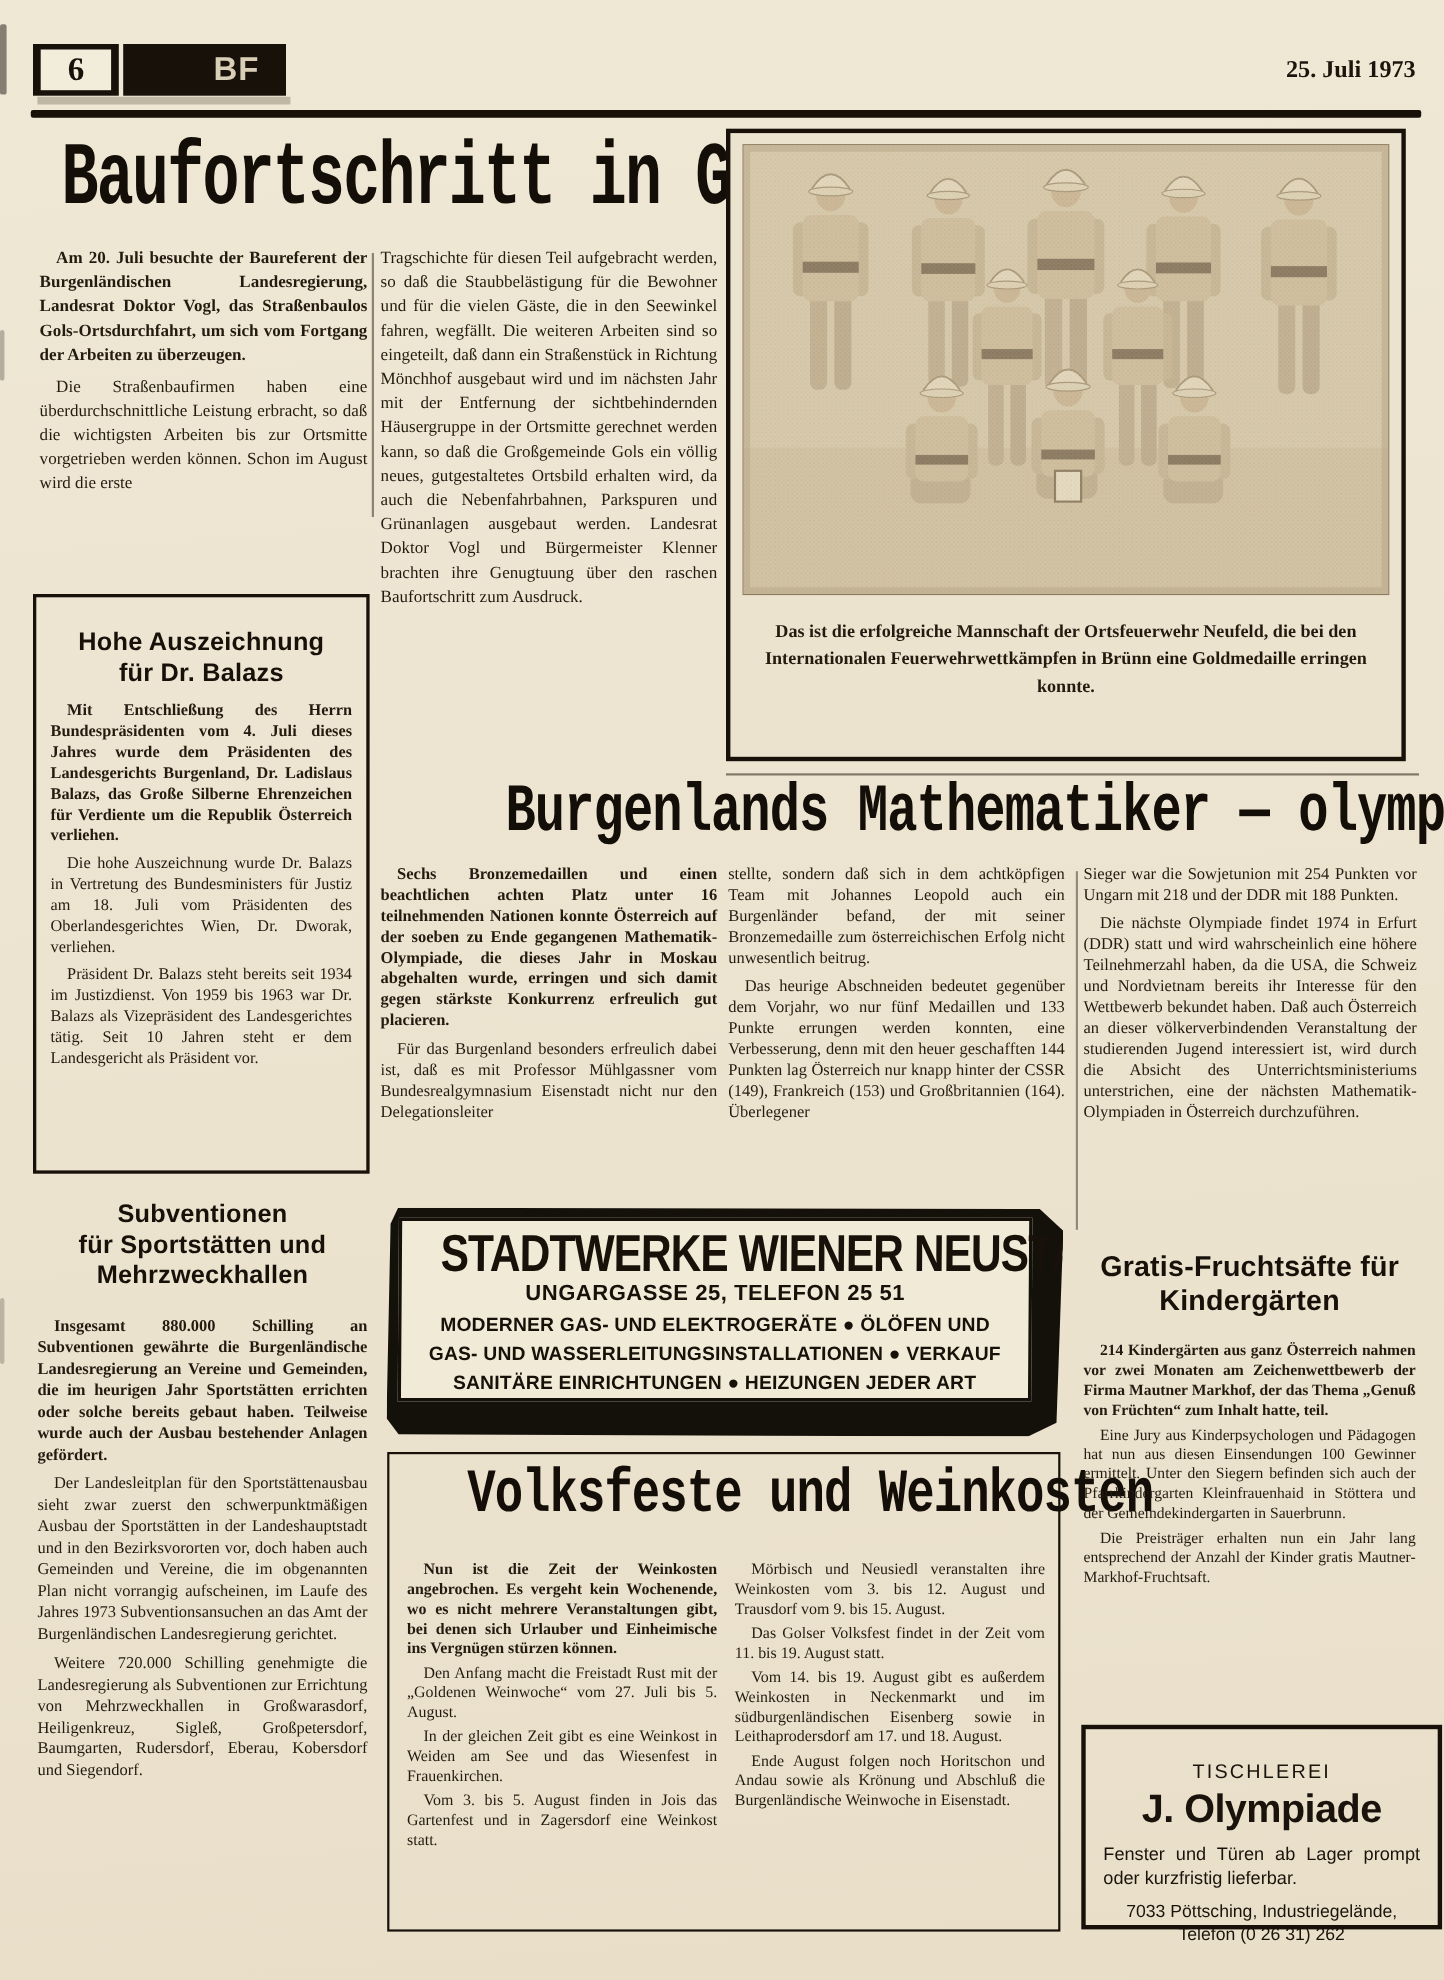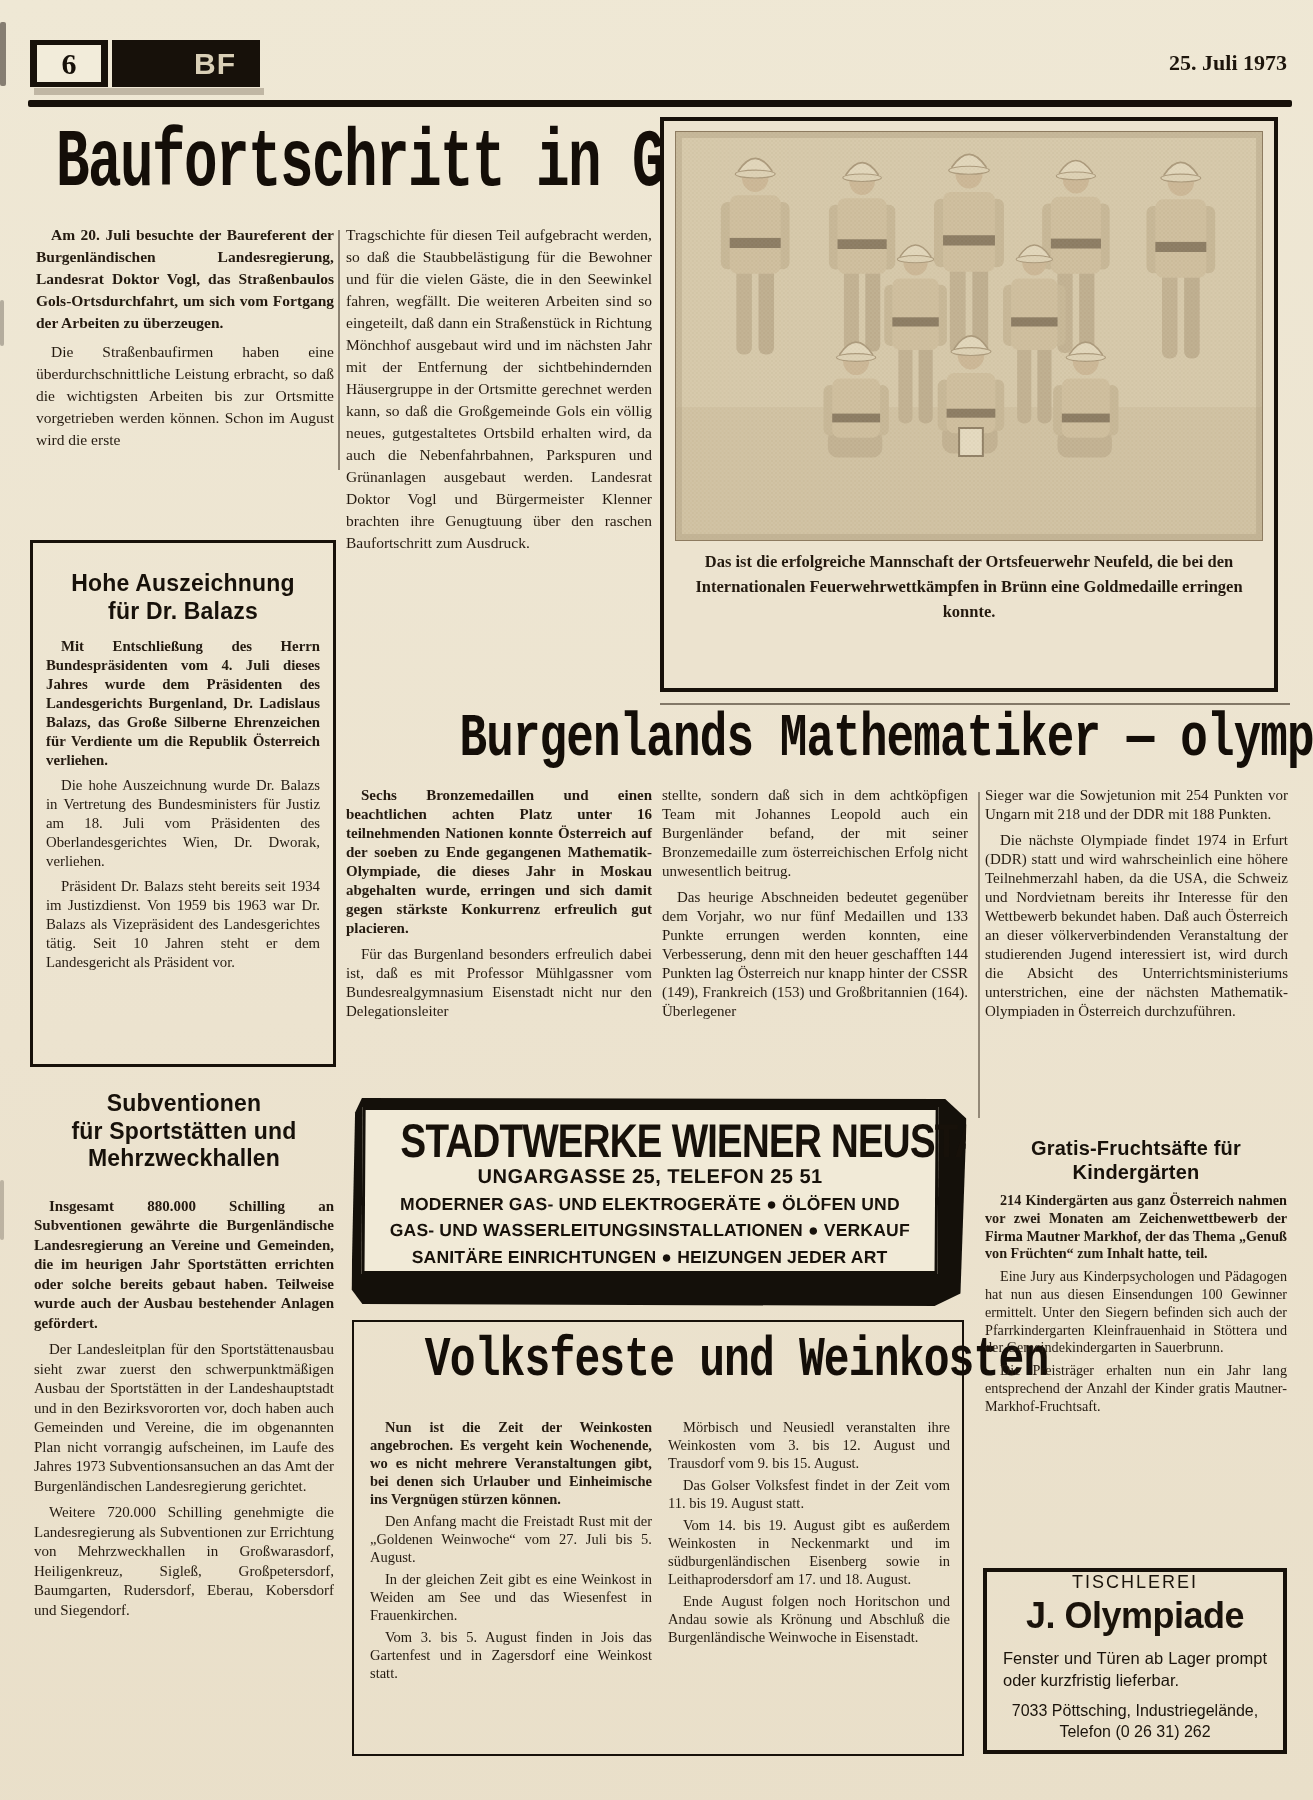--- a/index.html
+++ b/index.html
@@ -34,21 +34,21 @@
   
   p{margin:0 0 7px; text-indent:15px; text-align:justify; text-justify:inter-word;}
   .lead{font-weight:bold;}
   .a1c1{left:36px; top:224px; width:298px; font-size:15.5px; line-height:22px;}
   .a1c2{left:346px; top:224px; width:306px; font-size:15.5px; line-height:22px;}
   .vrule-a1{left:338px; top:230px; width:2px; height:240px; background:#3c3022; opacity:.55;}
 
   
   .photobox{left:660px; top:117px; width:618px; height:575px; border:4px solid #17110a; padding:11px 12px; background:#ece3cf;}
   .photo-img{width:100%; height:408px; display:block; outline:1px solid #8d7b60;}
-  .caption{margin-top:10px; font-weight:bold; font-size:16.5px; line-height:1.5; text-align:center; text-indent:0; padding:0 18px;}
+  .caption{margin-top:22px; font-weight:bold; font-size:16.5px; line-height:1.5; text-align:center; text-indent:0; padding:0 18px;}
 
   
   .balazs{left:30px; top:540px; width:306px; height:527px; border:3px solid #17110a; padding:23px 13px; background:transparent;}
   .boxhead{font-family:"Liberation Sans",sans-serif; font-weight:bold; font-size:23px; line-height:1.2;
     text-align:center; color:#17110a; letter-spacing:.2px;}
   .balazs p{font-size:14.8px; line-height:19px; margin-bottom:6px;}
   .balazs .boxhead{margin:4px 0 12px;}
 
   .midrule{left:660px; top:703px; width:630px; height:2px; background:#3c3022; opacity:.6;}
 
@@ -75,26 +75,26 @@
 
   
   .vbox{left:352px; top:1320px; width:612px; height:436px; border:2.5px solid #17110a; background:transparent;}
   .vcol{position:absolute; top:96px; font-size:14.5px; line-height:18px;}
   .vcol p{margin-bottom:4px;}
   .vc1{left:16px; width:282px;}
   .vc2{left:314px; width:282px;}
 
   
   .fsec{left:985px; top:1136px; width:302px; font-size:14.2px; line-height:17.8px;}
-  .fsec .boxhead{font-size:20px; margin-bottom:0;}
+  .fsec .boxhead{font-size:26px; margin-bottom:14px;}
   .fsec p{margin-bottom:5px;}
 
   
-  .ad2{left:983px; top:1568px; width:304px; height:186px; border:4px solid #17110a;
-    font-family:"Liberation Sans",sans-serif; color:#1a130b; text-align:center; padding:0 16px 0;}
+  .ad2{left:983px; top:1568px; width:328px; height:186px; border:4px solid #17110a;
+    font-family:"Liberation Sans",sans-serif; color:#1a130b; text-align:center; padding:28px 16px 0;}
   .ad2-cat{font-size:18px; letter-spacing:2px;}
   .ad2-name{font-size:36px; font-weight:bold; letter-spacing:-0.5px; margin-top:2px;}
   .ad2-body{font-size:16.5px; line-height:1.35; text-align:justify; margin-top:10px;}
   .ad2-addr{font-size:16px; line-height:1.35; margin-top:8px;}
 
   
   .smudge{background:#2f2720; opacity:.55; border-radius:2px;}
 </style>
 </head>
 <body>

